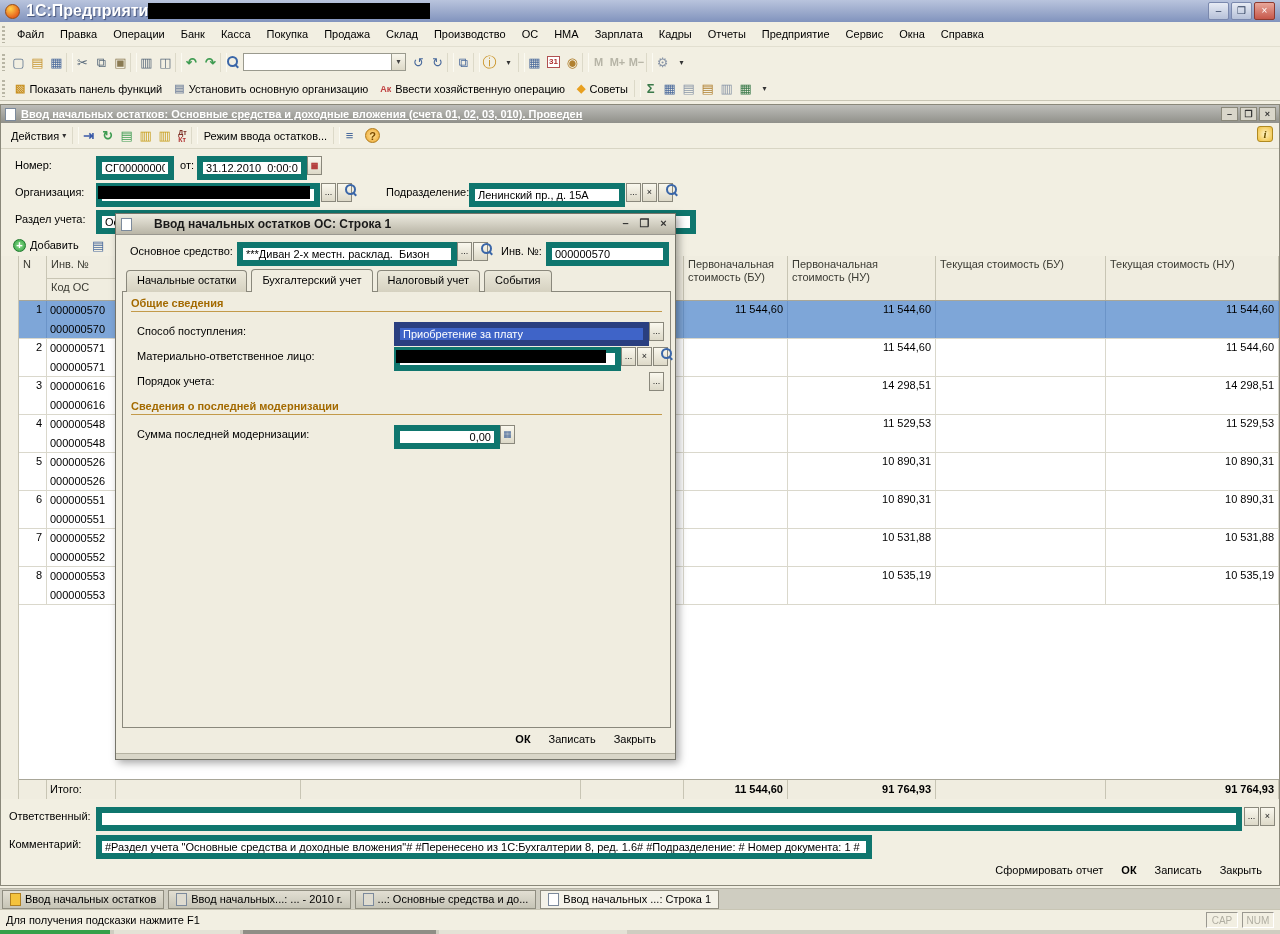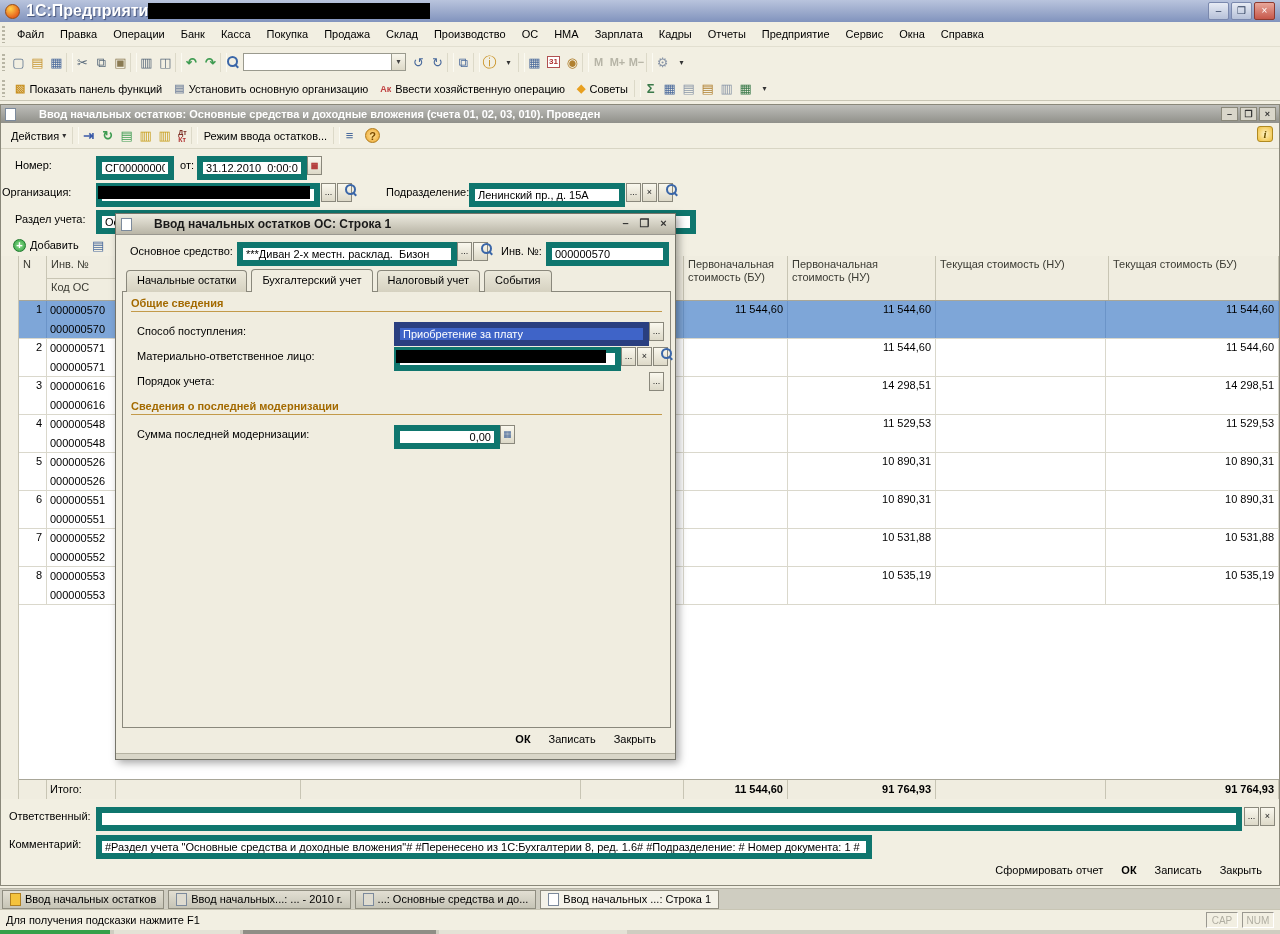--- a/index.html
+++ b/index.html
@@ -48,21 +48,21 @@
     display:flex; align-items:center; border-bottom:1px solid #c9c6b5; }
   .t2btn { display:flex; align-items:center; gap:4px; padding:2px 6px; }
   .t2btn .t2icon { font-size:11px; font-weight:bold; }
   .t2sep { width:7px; height:17px; border-left:1px solid #dcd9c8; border-right:1px solid #fbfaf2; }
 
   
   .docwin { left:0; top:104px; width:1280px; height:782px; background:#f2efe2;
     border:1px solid #8a887a; }
   .dtitle { position:absolute; left:0; top:0; width:1278px; height:18px;
     background:linear-gradient(#bdbdb9,#90908a); color:#fff; font-weight:bold;
-    display:flex; align-items:center; gap:23px; padding-left:4px; }
+    display:flex; align-items:center; gap:5px; padding-left:4px;text-decoration:underline; }
   .sheet { width:11px; height:13px; background:#fff; border:1px solid #7c8a9c; display:inline-block; }
   .dctl { position:absolute; right:3px; top:2px; display:flex; gap:2px; }
   .dbtn { width:17px; height:14px; background:#d9d6ca; border:1px solid #8a887a; color:#333;
     font-size:9px; line-height:12px; text-align:center; font-weight:bold; }
 
   .dtoolbar { position:absolute; left:0; top:18px; width:1278px; height:26px;
     display:flex; align-items:center; border-bottom:1px solid #d8d5c4; padding-left:4px; }
   .flat { display:flex; align-items:center; gap:3px; padding:2px 6px; }
   .caret-g { font-size:8px; color:#333; }
   .dtkt { font-size:7px; line-height:7px; font-weight:bold; text-align:left; margin:0 4px; }
@@ -460,21 +460,21 @@
 
   <div class="frow" style="top:51px">
     <span class="lbl" style="left:14px">Номер:</span>
     <input class="fld" style="left: 95px; width: 78px;" value="СГ000000004">
     <span class="lbl" style="left:179px">от:</span>
     <input class="fld" style="left: 196px; width: 110px;" value="31.12.2010  0:00:00">
     <span class="mini" style="left:306px"><span class="g" style="font-size:8px;color:#b03030;font-weight:bold">▦</span></span>
   </div>
 
   <div class="frow" style="top:78px">
-    <span class="lbl" style="left:1px">Организация:</span>
+    <span class="lbl" style="left:14px">Организация:</span>
     <input class="fld" style="left: 95px; width: 224px;" value="">
     <span class="redact" style="left:97px;width:212px"></span>
     <span class="mini" style="left:320px">...</span>
     <span class="mini" style="left:336px"><span class="lens"></span></span>
     <span class="lbl" style="left:385px">Подразделение:</span>
     <input class="fld" style="left: 468px; width: 156px;" value="Ленинский пр., д. 15А">
     <span class="mini" style="left:625px">...</span>
     <span class="mini" style="left:641px">×</span>
     <span class="mini" style="left:657px"><span class="lens"></span></span>
   </div>
@@ -500,22 +500,22 @@
       <div class="hc c-n">N</div>
       <div class="hc c-inv hinv">
         <div>Инв. №</div>
         <div>Код ОС</div>
       </div>
       <div class="hc c-a"></div>
       <div class="hc c-b"></div>
       <div class="hc c-c"></div>
       <div class="hc c-v1">Первоначальная стоимость (БУ)</div>
       <div class="hc c-v2">Первоначальная стоимость (НУ)</div>
+      <div class="hc c-v3">Текущая стоимость (БУ)</div>
       <div class="hc c-v4">Текущая стоимость (НУ)</div>
-      <div class="hc c-v3">Текущая стоимость (БУ)</div>
     </div>
     <div class="tbody">
 
         <div class="trow selected">
           <div class="tc c-n num">1</div>
           <div class="tc c-inv twoline">
             <div>000000570</div>
             <div>000000570</div>
           </div>
           <div class="tc c-a"></div>

